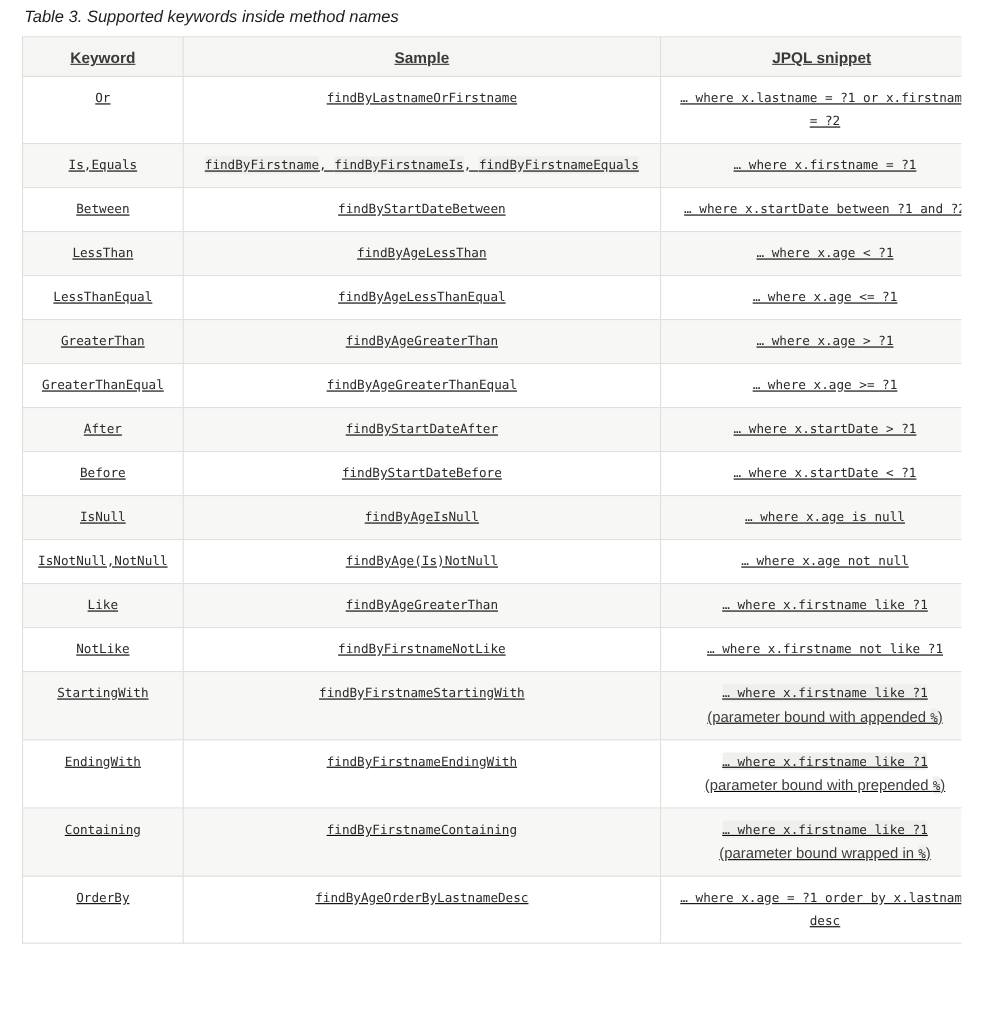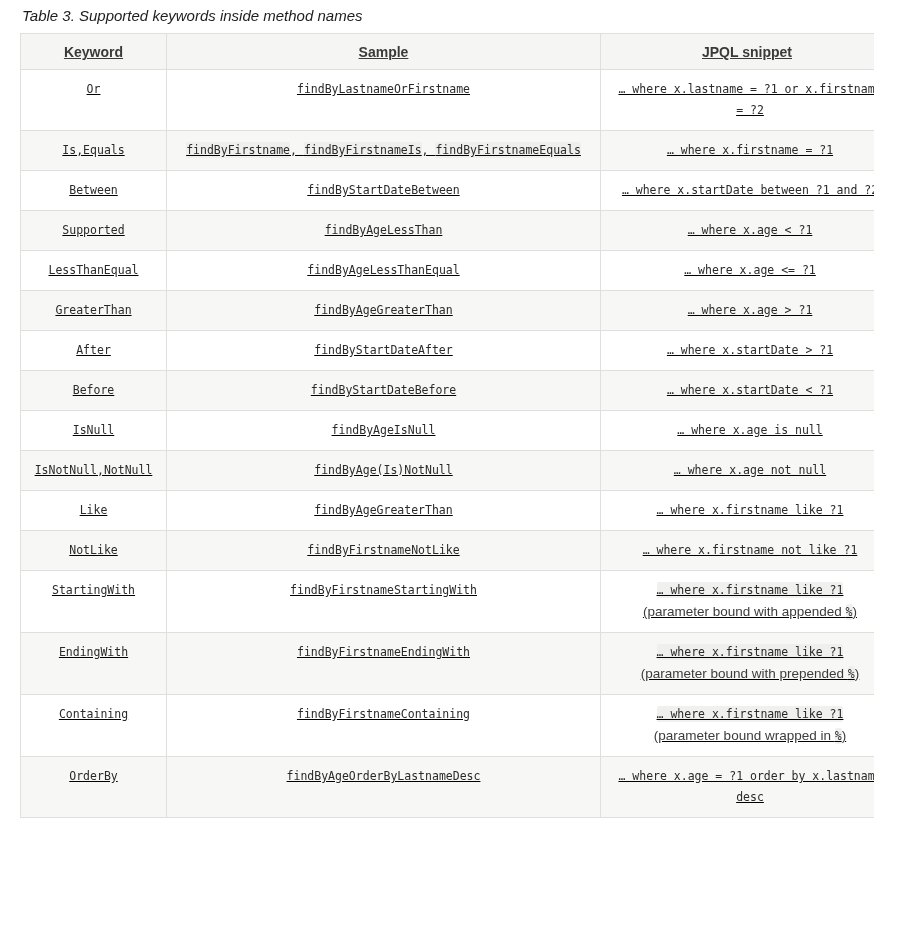--- a/index.html
+++ b/index.html
@@ -94,33 +94,38 @@
           <td><span class="code">Is,Equals</span></td>
           <td><span class="code chip">findByFirstname</span><span class="code">, </span><span class="code chip">findByFirstnameIs</span><span class="code">, </span><span class="code chip">findByFirstnameEquals</span></td>
           <td class="jpql-cell"><span class="code">… where x.firstname = ?1</span></td>
         </tr>
         <tr>
           <td><span class="code">Between</span></td>
           <td><span class="code">findByStartDateBetween</span></td>
           <td class="jpql-cell"><span class="code">… where x.startDate between ?1 and ?2</span></td>
         </tr>
         <tr>
-          <td><span class="code">Supported</span></td>
+          <td><span class="code">LessThan</span></td>
           <td><span class="code">findByAgeLessThan</span></td>
           <td class="jpql-cell"><span class="code">… where x.age &lt; ?1</span></td>
         </tr>
         <tr>
           <td><span class="code">LessThanEqual</span></td>
           <td><span class="code">findByAgeLessThanEqual</span></td>
           <td class="jpql-cell"><span class="code">… where x.age &lt;= ?1</span></td>
         </tr>
         <tr>
           <td><span class="code">GreaterThan</span></td>
           <td><span class="code">findByAgeGreaterThan</span></td>
           <td class="jpql-cell"><span class="code">… where x.age &gt; ?1</span></td>
+        </tr>
+        <tr>
+          <td><span class="code">GreaterThanEqual</span></td>
+          <td><span class="code">findByAgeGreaterThanEqual</span></td>
+          <td class="jpql-cell"><span class="code">… where x.age &gt;= ?1</span></td>
         </tr>
         <tr>
           <td><span class="code">After</span></td>
           <td><span class="code">findByStartDateAfter</span></td>
           <td class="jpql-cell"><span class="code">… where x.startDate &gt; ?1</span></td>
         </tr>
         <tr>
           <td><span class="code">Before</span></td>
           <td><span class="code">findByStartDateBefore</span></td>
           <td class="jpql-cell"><span class="code">… where x.startDate &lt; ?1</span></td>

